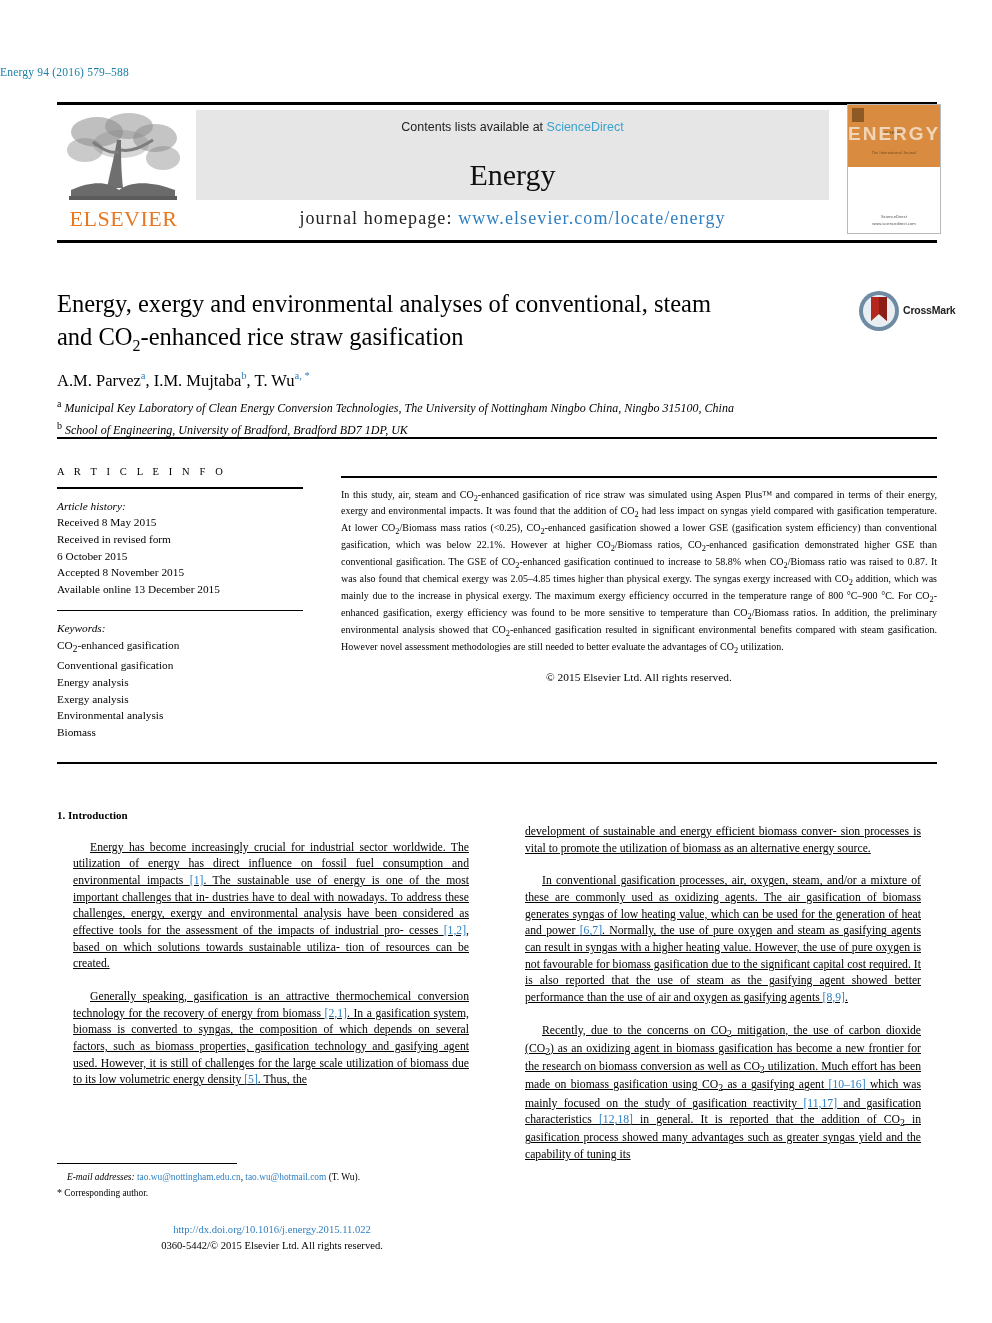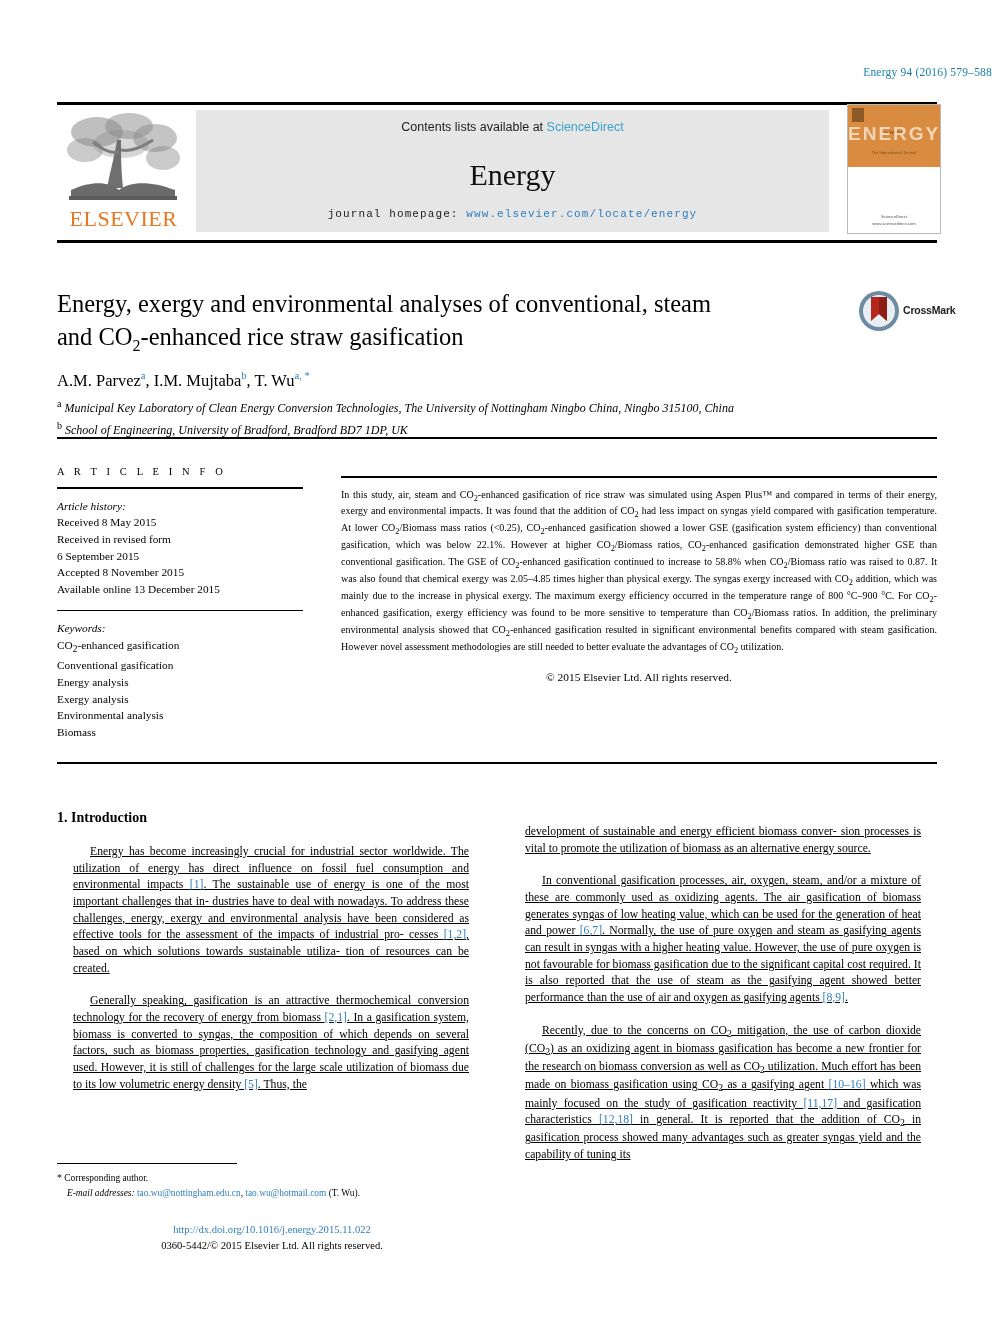--- a/index.html
+++ b/index.html
@@ -20,21 +20,21 @@
     left: 0; top: 0;
     width: 992px;
     height: 1323px;
   }
 
   
   .running-head {
     position: absolute;
     left: 0; top: 66px;
     width: 992px;
-    text-align: right;
+    text-align: left;
     font-size: 11.5px;
     color: #1a7fa8;
     letter-spacing: .2px;
   }
 
   
   .masthead {
     position: absolute;
     left: 57px; top: 104px;
     width: 880px;
@@ -61,21 +61,21 @@
     text-align: center;
     font-family: "Liberation Serif", serif;
     font-size: 22px;
     letter-spacing: .5px;
     color: #E87722;
   }
   .contents-band {
     position: absolute;
     left: 139px; top: 6px;
     width: 633px;
-    height: 122px;
+    height: 90px;
     background: #e6e6e6;
   }
   .contents-line {
     position: absolute;
     left: 0; top: 10px;
     width: 633px;
     text-align: center;
     font-family: "Liberation Sans", sans-serif;
     font-size: 12.5px;
     color: #222;
@@ -88,22 +88,22 @@
     text-align: center;
     font-family: "Liberation Serif", serif;
     font-size: 30px;
     color: #111;
   }
   .homepage-line {
     position: absolute;
     left: 0; top: 98px;
     width: 633px;
     text-align: center;
-    font-family: Liberation Mono, monospace;
-    font-size: 11px;
+    font-family: Liberation Serif, serif;
+    font-size: 18px;
     letter-spacing: 1.1px;
     color: #222;
   }
   .homepage-line .url { color: #2f7fc1; }
 
   .cover-thumb {
     position: absolute;
     left: 790px; top: 0px;
     width: 92px;
     height: 128px;
@@ -277,21 +277,21 @@
     top: 808px;
     width: 428px;
     font-size: 11.7px;
     line-height: 1.425;
     text-align: justify;
   }
   .col-left { left: 57px; }
   .col-right { left: 509px; }
   .h1 {
     font-weight: bold;
-    font-size: 14px;
+    font-size: 11px;
     margin: 0 0 14px 0;
   }
   .col p { margin: 16px; text-indent: 17px; text-decoration: underline; }
   .cite { color: #2f7fc1; }
 
   
   .foot-rule {
     position: absolute;
     left: 57px; top: 1163px;
     width: 180px;
@@ -404,21 +404,21 @@
 
   <div class="rule-info-top"></div>
 
   <div class="info-col">
     <div class="sec-head">A R T I C L E  I N F O</div>
     <div class="info-rule"></div>
     <div class="info-body">
       <div class="ital">Article history:</div>
       <div>Received 8 May 2015</div>
       <div>Received in revised form</div>
-      <div>6 September 2015</div>
+      <div>6 October 2015</div>
       <div>Accepted 8 November 2015</div>
       <div>Available online 13 December 2015</div>
     </div>
     <div class="info-rule2"></div>
     <div class="info-body">
       <div class="ital">Keywords:</div>
       <div>CO<sub>2</sub>-enhanced gasification</div>
       <div>Conventional gasification</div>
       <div>Energy analysis</div>
       <div>Exergy analysis</div>
@@ -490,27 +490,27 @@
       as well as CO<sub>2</sub> utilization. Much effort has been made on biomass
       gasification using CO<sub>2</sub> as a gasifying agent <span class="cite">[10–16]</span> which was
       mainly focused on the study of gasification reactivity <span class="cite">[11,17]</span> and
       gasification characteristics <span class="cite">[12,18]</span> in general. It is reported that the
       addition of CO<sub>2</sub> in gasification process showed many advantages
       such as greater syngas yield and the capability of tuning its</p>
   </div>
 
   <div class="foot-rule"></div>
   <div class="footnote">
-    <div><span class="star">*</span> <span>Corresponding author.</span></div>
     <div style="padding-left:10px">
       <span class="ital">E-mail addresses:</span>
       <span class="mail">tao.wu@nottingham.edu.cn</span>,
       <span class="mail">tao.wu@hotmail.com</span>
       <span>(T. Wu).</span>
     </div>
+    <div><span class="star">*</span> <span>Corresponding author.</span></div>
   </div>
 
   <div class="doi-block">
     <div class="doi-link">http://dx.doi.org/10.1016/j.energy.2015.11.022</div>
     <div>0360-5442/© 2015 Elsevier Ltd. All rights reserved.</div>
   </div>
 
 </div>
 
 </body></html>

